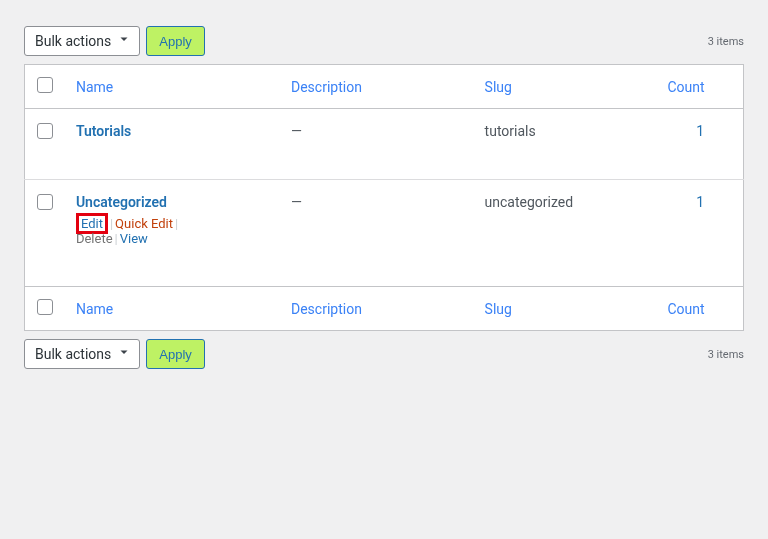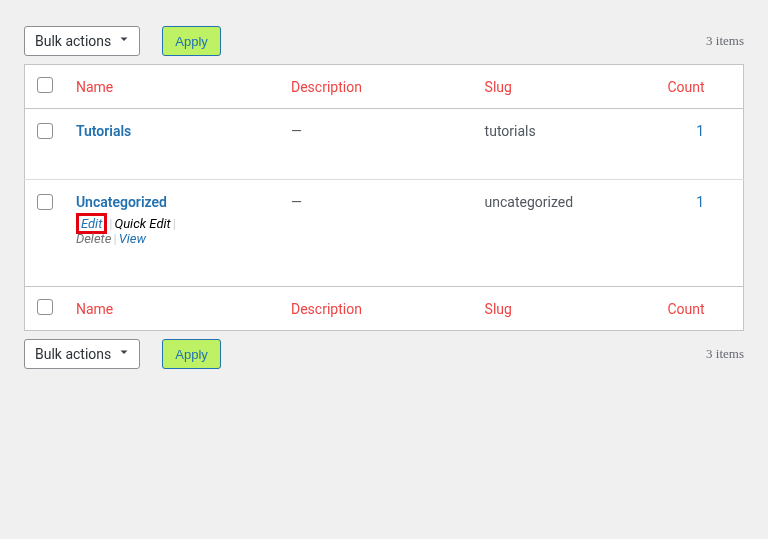--- a/index.html
+++ b/index.html
@@ -13,21 +13,21 @@
     }
     .tablenav {
       display: flex;
       justify-content: space-between;
       align-items: center;
       margin-bottom: 8px;
       margin-top: 8px;
     }
     .actions-left {
       display: flex;
-      gap: 22px;
+      gap: 6px;
       align-items: center;
     }
     .bulk-select {
       position: relative;
       display: inline-flex;
       align-items: center;
       background: #fff;
       border: 1px solid #8c8f94;
       border-radius: 3px;
       padding: 6px 28px 6px 10px;
@@ -48,22 +48,21 @@
       border: 1px solid #2271b1;
       color: #2271b1;
       padding: 5px 12px;
       font-size: 13px;
       border-radius: 3px;
       cursor: pointer;
       min-height: 30px;
     }
     .items-count {
       color: #646970;
-      font-size: 13px;
-      font-family: Liberation Serif, serif;
+      font-size: 11px;
     }
     table.wp-table {
       width: 100%;
       border-collapse: collapse;
       background: #fff;
       border: 1px solid #c3c4c7;
     }
     table.wp-table thead th,
     table.wp-table tfoot th {
       text-align: left;
@@ -77,21 +76,21 @@
       border-top: 1px solid #c3c4c7;
       border-bottom: none;
     }
     table.wp-table thead th:first-child,
     table.wp-table tfoot th:first-child {
       width: 34px;
       padding-left: 12px;
     }
     table.wp-table thead th a,
     table.wp-table tfoot th a {
-      color: #ef4444;
+      color: #3b82f6;
       text-decoration: none;
     }
     table.wp-table tbody tr {
       border-bottom: 1px solid #dcdcde;
       padding-left: 28px;
     }
     table.wp-table tbody tr:last-child {
       border-bottom: none;
     }
     table.wp-table tbody td {
@@ -128,28 +127,27 @@
     .col-slug { width: 170px; }
     .col-count { width: 80px; text-align: center; }
 
     .row-actions {
       margin-top: 6px;
       font-size: 13px;
       color: #a7aaad;
     }
     .row-actions a {
       text-decoration: none;
-      font-style: italic;
     }
     .row-actions .sep {
       color: #ccd0d4;
       padding: 0 2px;
     }
     .edit-link { color: #2271b1; }
-    .quickedit-link { color: #000000; }
+    .quickedit-link { color: #c2410c; }
     .delete-link { color: #737373; }
     .view-link { color: #2271b1; }
     .highlight-box {
       border: 3px solid #e3000f;
       padding: 0 2px;
     }
     td.col-count, th.col-count { text-align: center; }
     .count-th a { display: inline-block; }
   </style>
 </head>

